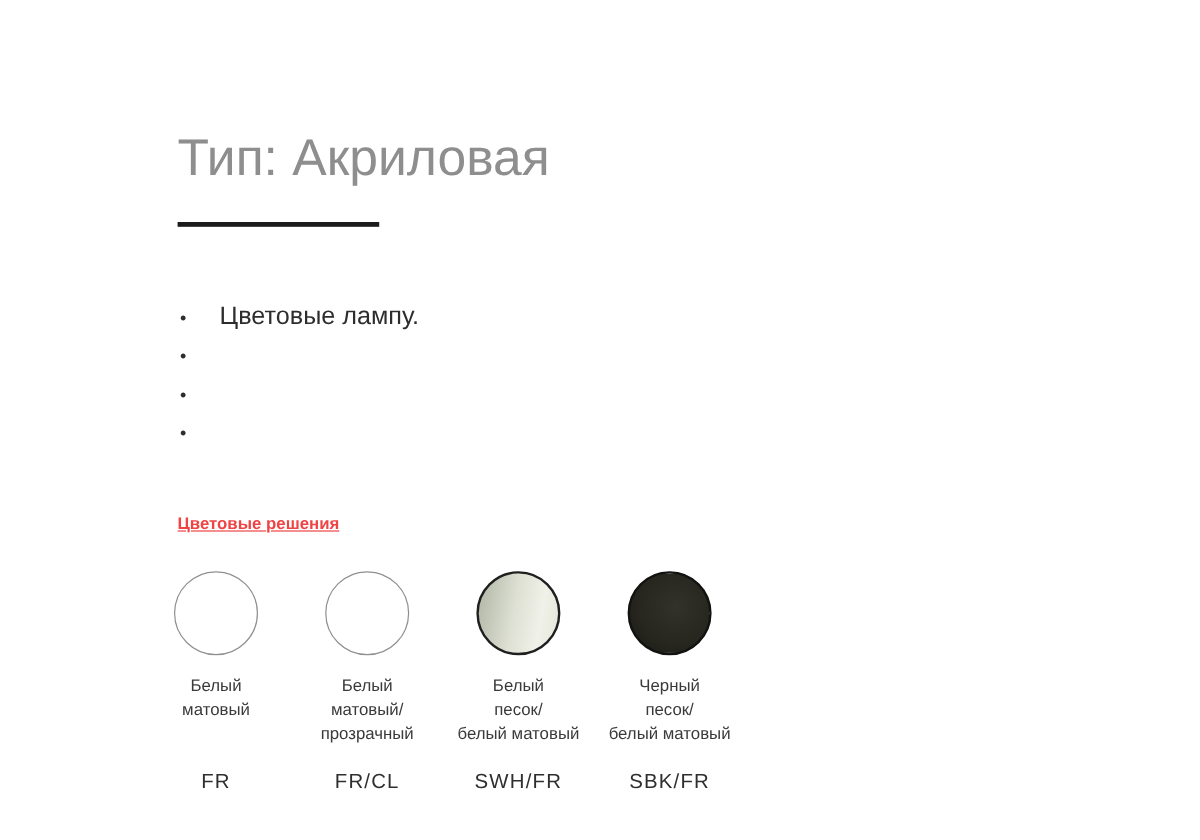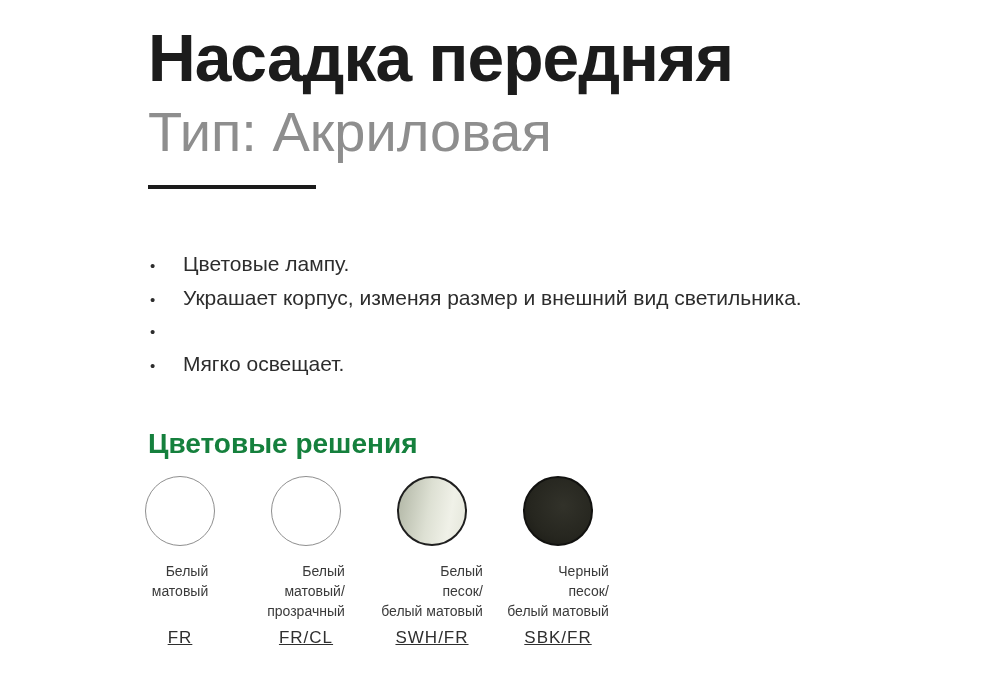--- a/index.html
+++ b/index.html
@@ -18,21 +18,21 @@
     left: 148px; top: 22px;
     font-size: 66px; line-height: 72px;
     font-weight: 700;
     letter-spacing: -1px;
     color: #1c1c1c;
     white-space: nowrap;
   }
   .subtitle {
     position: absolute;
     left: 148px; top: 108px;
-    font-size: 56px; line-height: 48px;
+    font-size: 43px; line-height: 48px;
     font-weight: 400;
     color: #8e8e8e;
     white-space: nowrap;
   }
   .divider {
     position: absolute;
     left: 148px; top: 185px;
     width: 168px; height: 4px;
     background: #1b1b1b;
   }
@@ -55,23 +55,24 @@
     width: 35px;
     flex: 0 0 35px;
     font-size: 15px;
     color: #2d2d2d;
     padding-left: 2px;
   }
 
   .colors-heading {
     position: absolute;
     left: 148px; top: 428px;
-    font-size: 28px;
+    font-size: 14px;
     font-weight: 700;
-    color: #15803d;
+    color: #ef4444;
+    text-decoration: underline;
   }
 
   .swatch-row {
     position: absolute;
     left: 117px; top: 476px;
     display: flex;
   }
   .swatch {
     width: 126px;
     display: flex;
@@ -92,56 +93,52 @@
   }
   .circle-sbkfr {
     background: radial-gradient(circle at 58% 42%, #32322a 0%, #26261f 60%, #181813 100%);
     border: 2px solid #121210;
   }
   .swatch-label {
     margin-top: 15px;
     height: 62px;
     font-size: 14px;
     line-height: 20px;
-    text-align: right;
+    text-align: center;
     color: #3a3a3a;
     white-space: pre-line;
   }
   .swatch-code {
-    margin-top: 5px;
+    margin-top: 19px;
     font-size: 17px;
     letter-spacing: 1px;
     color: #2f2f2f;
-    text-decoration: underline;
   }
 </style>
 </head>
 <body>
 
 <div class="slide">
 
-  <h1 class="title">Насадка передняя</h1>
   <h2 class="subtitle">Тип: Акриловая</h2>
   <div class="divider"></div>
 
   <ul class="features">
     <li class="feature">
       <span class="bullet">•</span>
       <span>Цветовые лампу.</span>
     </li>
     <li class="feature">
       <span class="bullet">•</span>
-      <span>Украшает корпус, изменяя размер и внешний вид светильника.</span>
     </li>
     <li class="feature">
       <span class="bullet">•</span>
     </li>
     <li class="feature">
       <span class="bullet">•</span>
-      <span>Мягко освещает.</span>
     </li>
   </ul>
 
   <div class="colors-heading">Цветовые решения</div>
 
   <div class="swatch-row">
 
     <div class="swatch">
       <div class="swatch-circle circle-fr"></div>
       <div class="swatch-label">Белый

